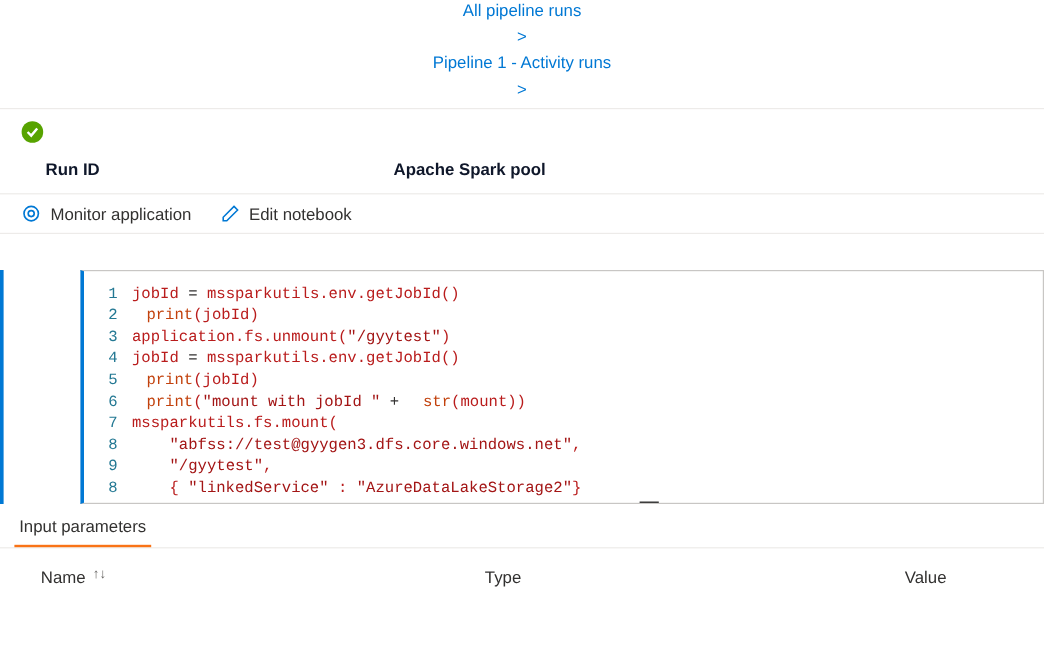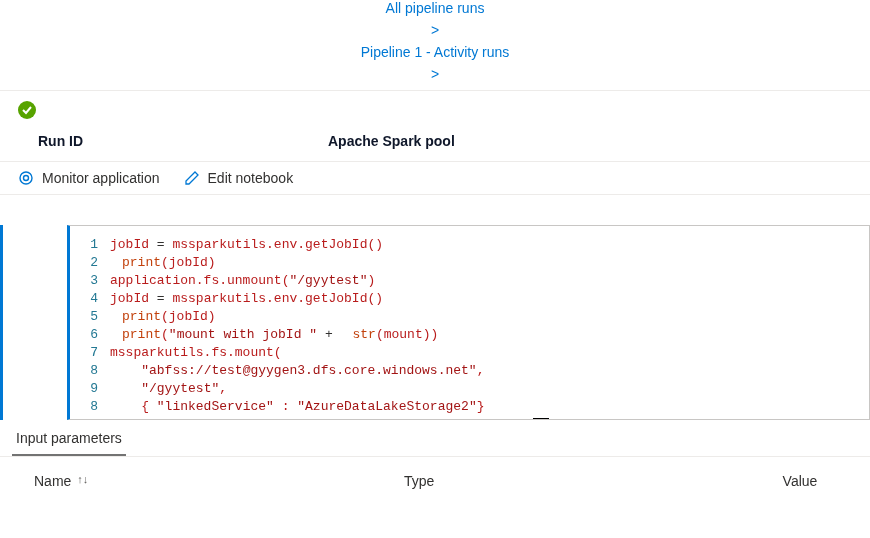--- a/index.html
+++ b/index.html
@@ -135,31 +135,31 @@
     .tabs-row {
       border-bottom: 1px solid #edebe9;
       padding: 0 12px;
       margin-top: 0;
     }
     .tab {
       display: inline-block;
       padding: 10px 4px 8px 4px;
       font-size: 14px;
       color: #323130;
-      border-bottom: 2px solid #737373;
+      border-bottom: 2px solid #f97316;
     }
     .table-header {
       display: flex;
       padding: 16px 24px;
       font-size: 14px;
       color: #323130;
     }
     .th-name { width: 380px; padding-left: 10px; display: flex; gap: 6px;}
     .th-type { width: 350px; }
-    .th-value { flex: 1; text-align: center; }
+    .th-value { flex: 1; }
     .sort-icon { color: #605e5c; font-size: 11px; }
   </style>
 </head>
 <body>
 
 <div class="breadcrumb">
   <a href="#">All pipeline runs</a>
   <span class="sep">&gt;</span>
   <a href="#">Pipeline 1 - Activity runs</a>
   <span class="sep">&gt;</span>

